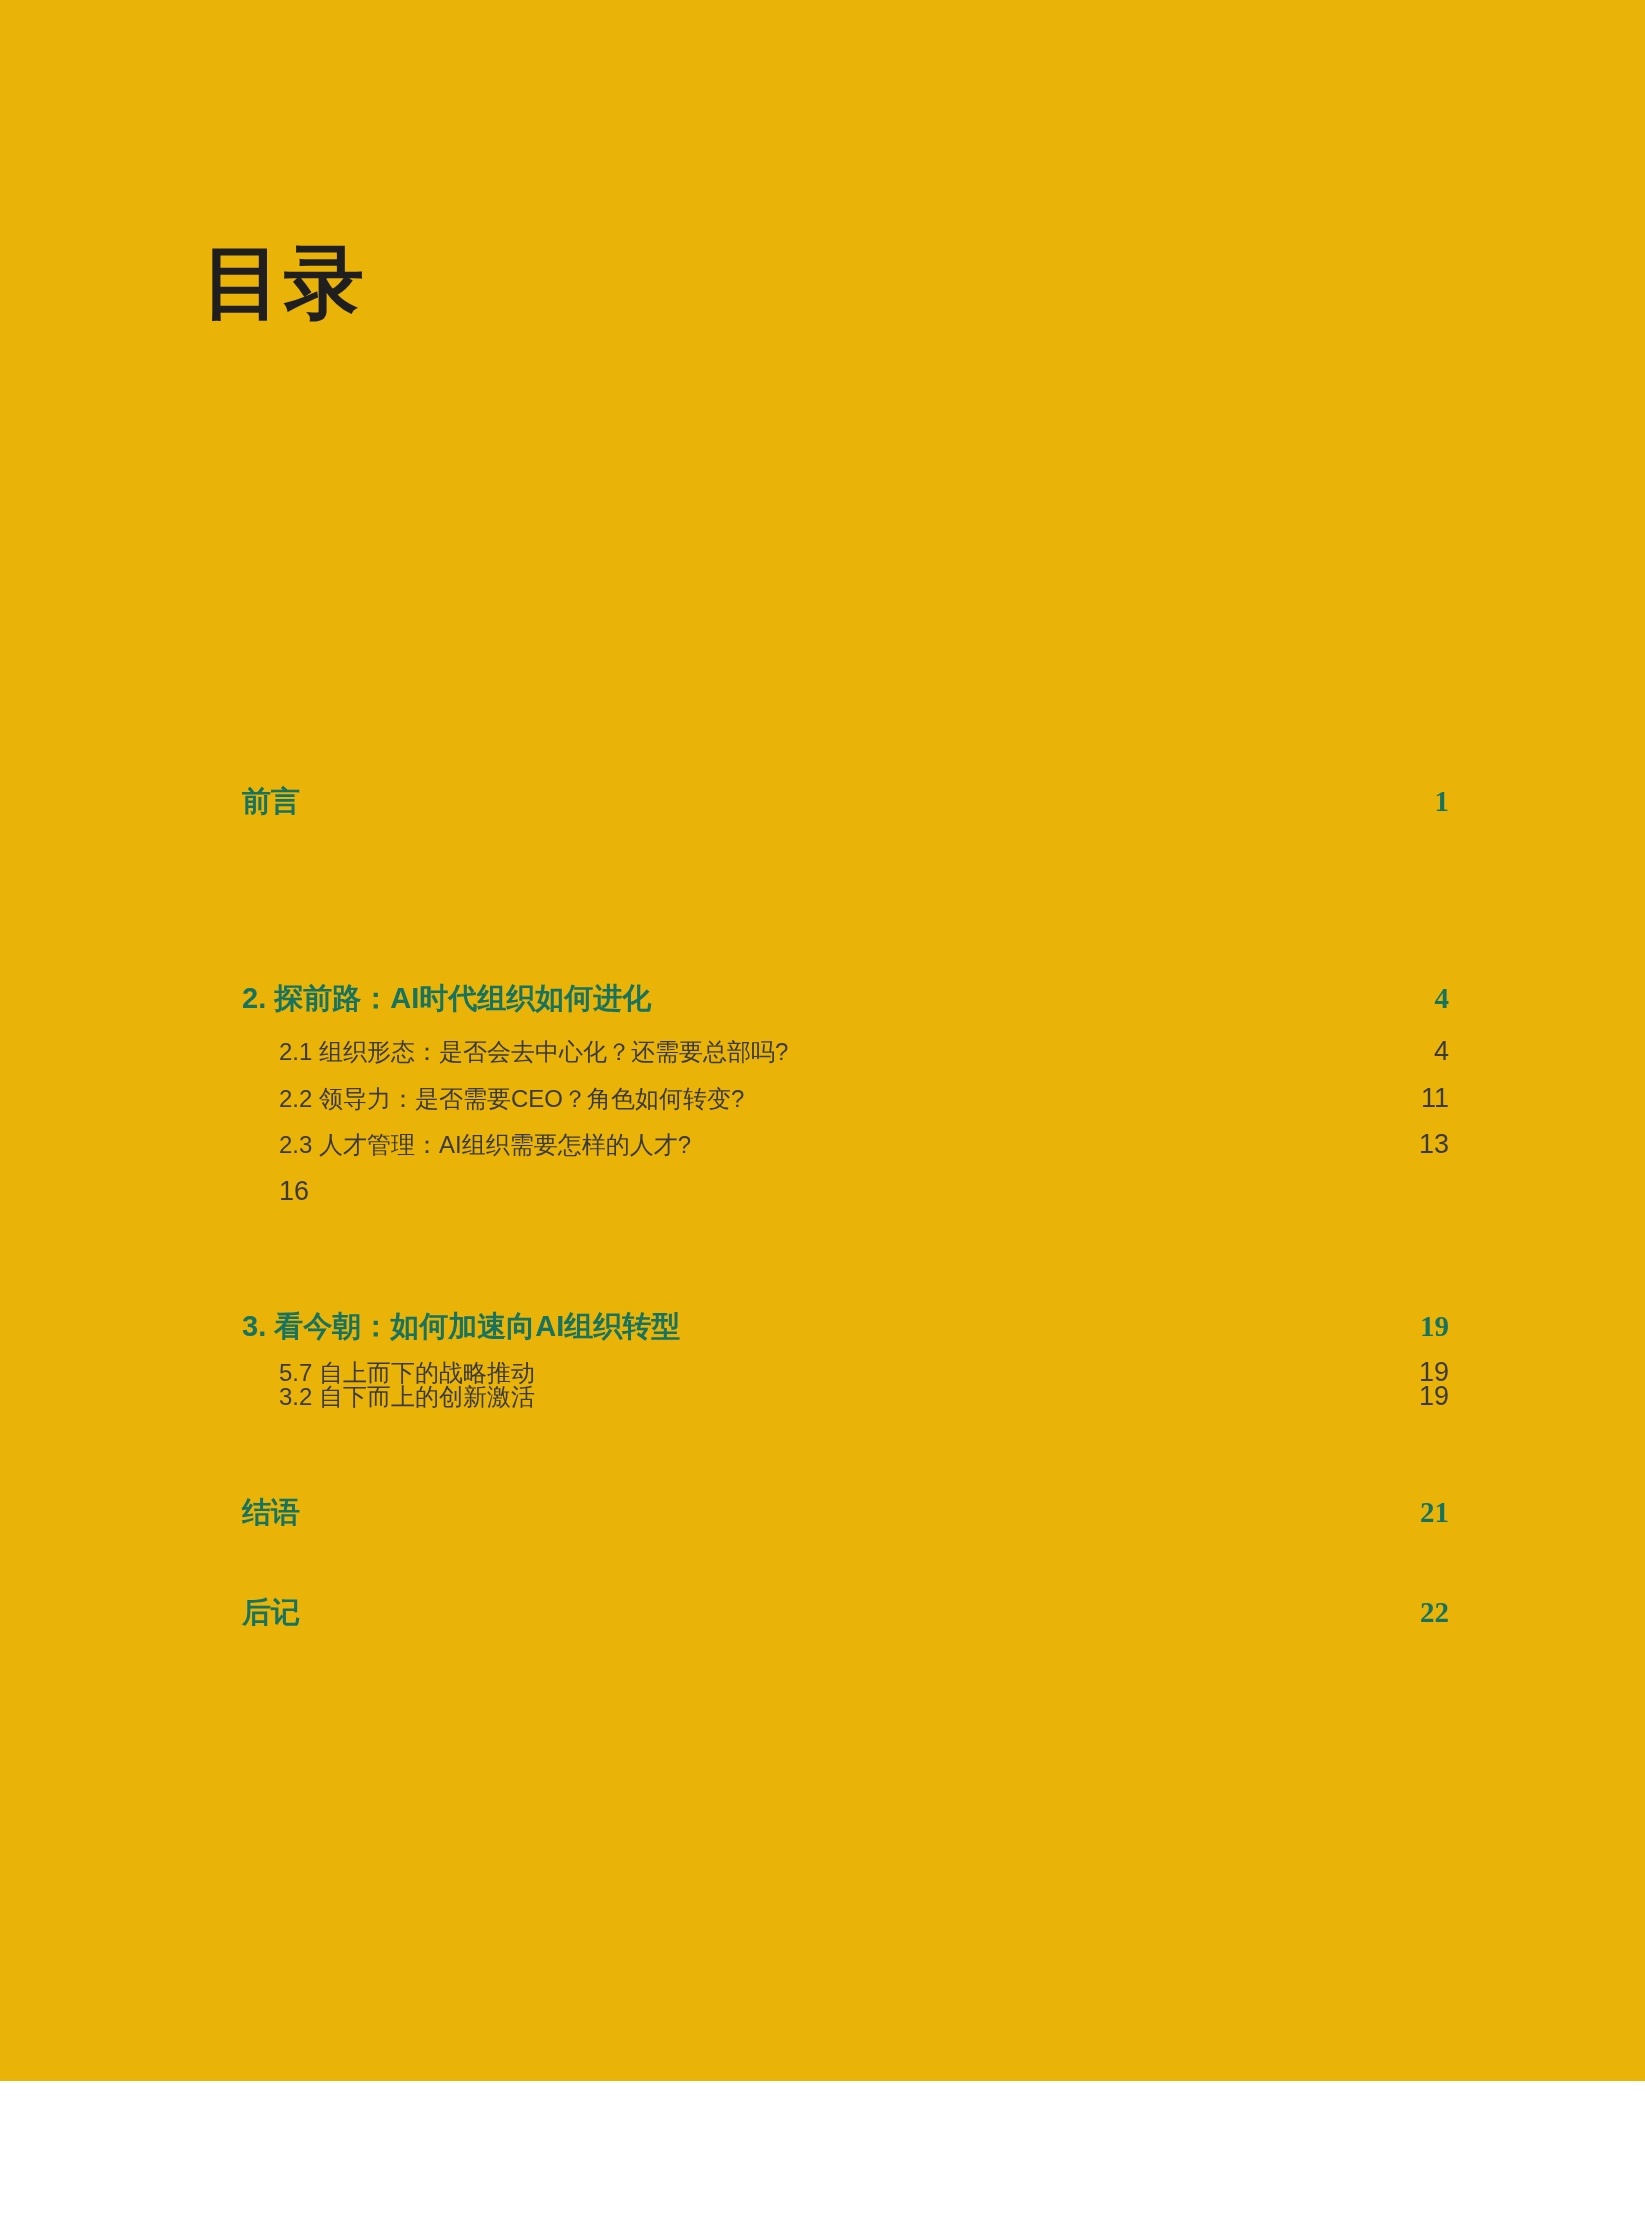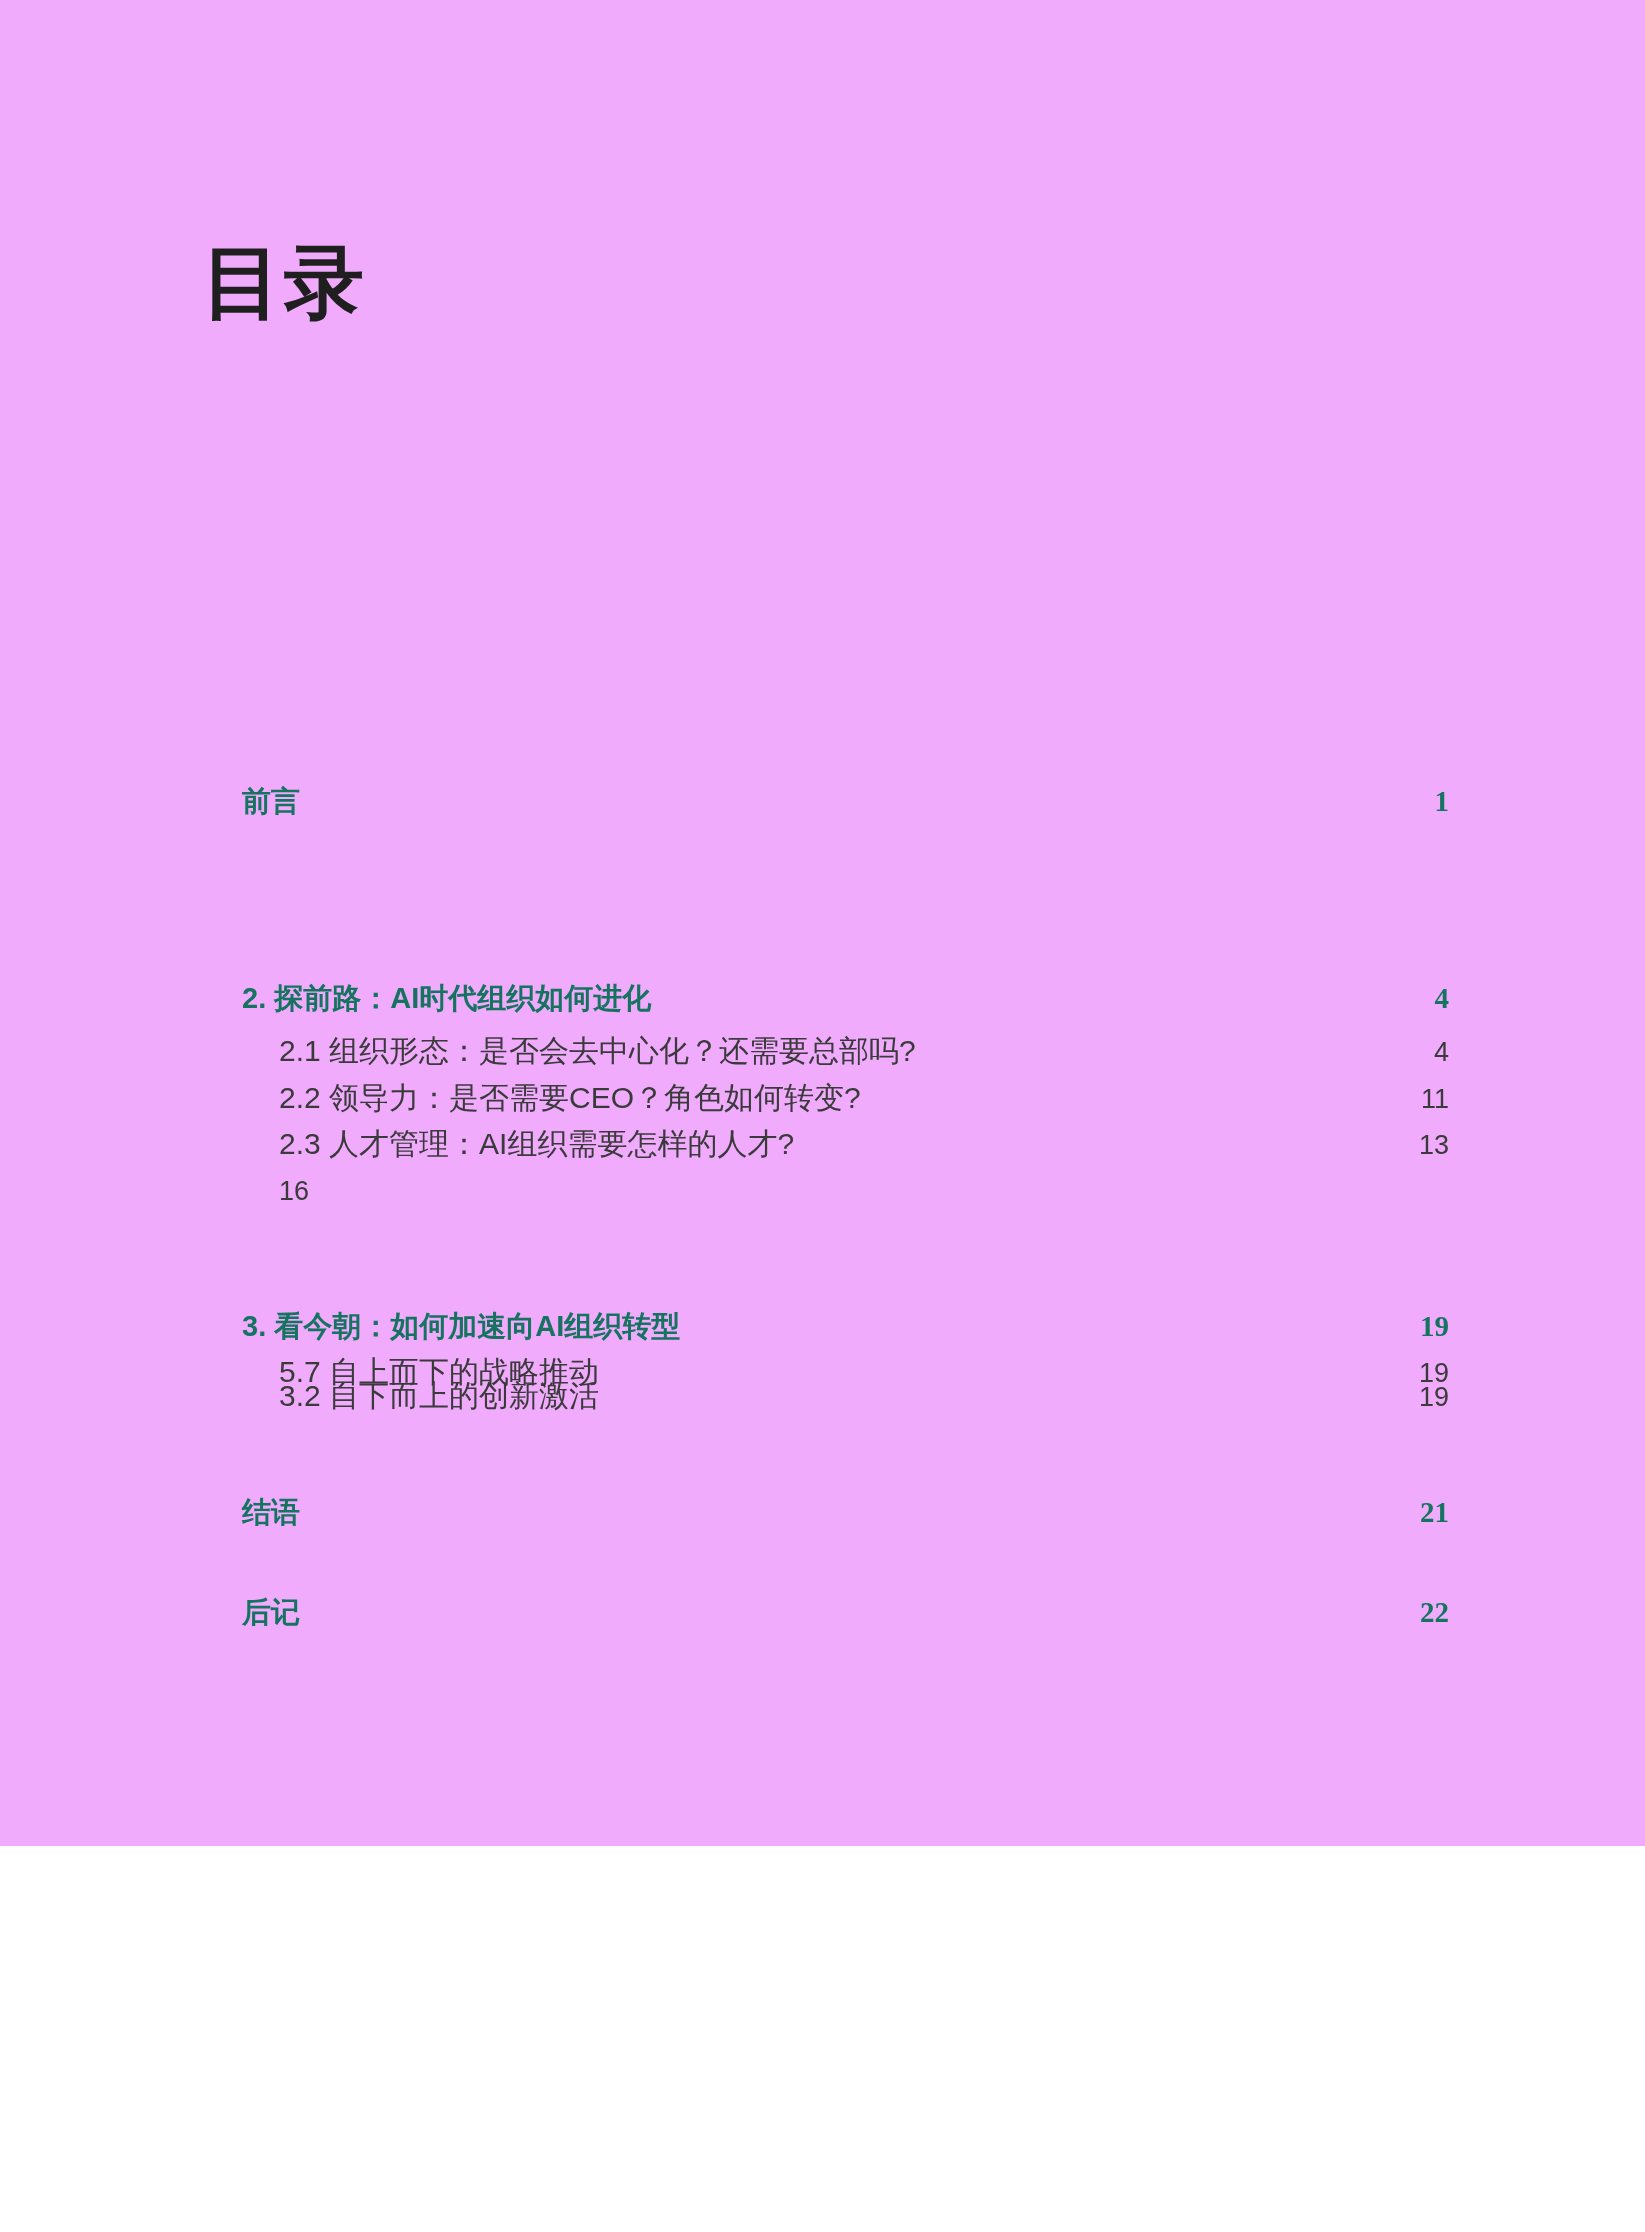--- a/index.html
+++ b/index.html
@@ -3,22 +3,22 @@
 <meta charset="utf-8">
 <style>
   html, body {
     margin: 0;
     padding: 0;
     background: #ffffff;
   }
   .page {
     position: relative;
     width: 1646px;
-    height: 1846px;
-    background: #f0abfc;
+    height: 2081px;
+    background: #eab308;
     overflow: hidden;
     font-family: "Liberation Sans", sans-serif;
   }
   .doc-title {
     position: absolute;
     left: 202px;
     top: 185px;
     font-family: "Liberation Serif", "DejaVu Serif", serif;
     font-weight: 700;
     font-size: 80px;
@@ -50,21 +50,21 @@
   .toc-row.section .toc-page {
     font-family: "Liberation Serif", "DejaVu Serif", serif;
     font-weight: 700;
     font-size: 29px;
     line-height: 34px;
     color: #15735f;
   }
   .toc-row.sub .toc-label {
     font-family: "Liberation Sans", sans-serif;
     font-weight: 400;
-    font-size: 30px;
+    font-size: 24px;
     line-height: 32px;
     color: #3a3a3a;
   }
   .toc-row.sub .toc-page {
     font-family: "Liberation Sans", sans-serif;
     font-weight: 400;
     font-size: 27px;
     line-height: 32px;
     color: #3a3a3a;
   }

